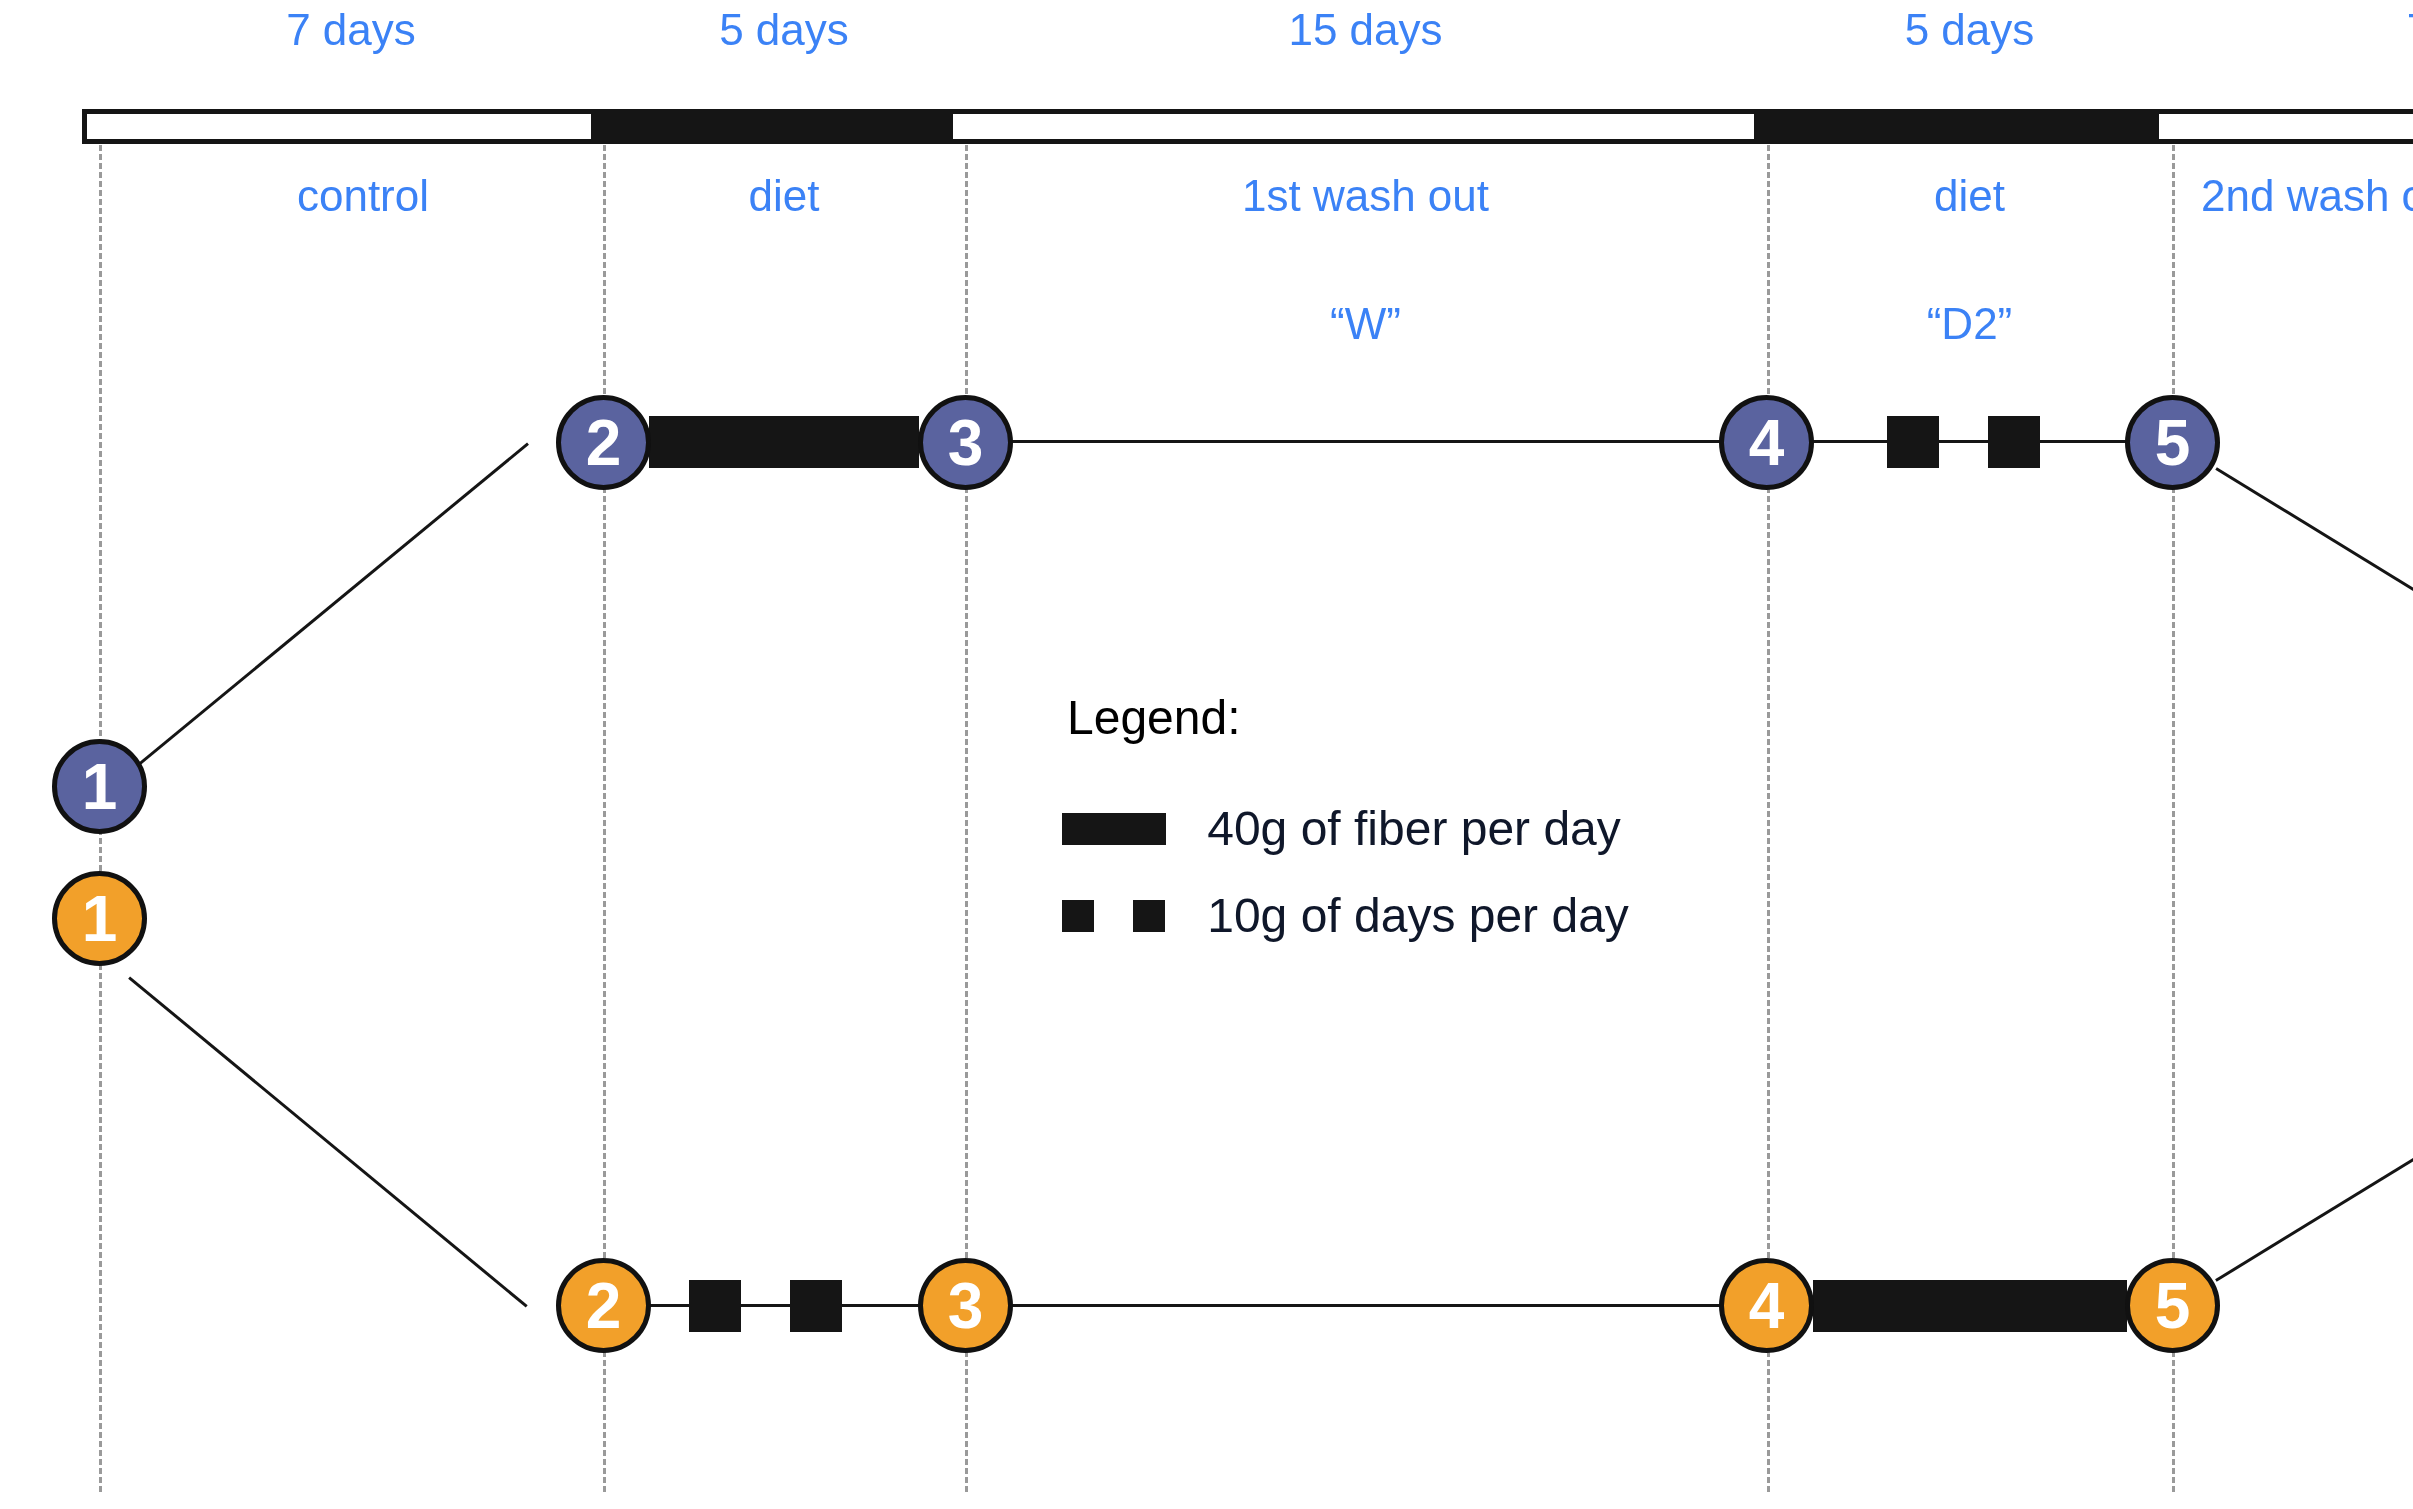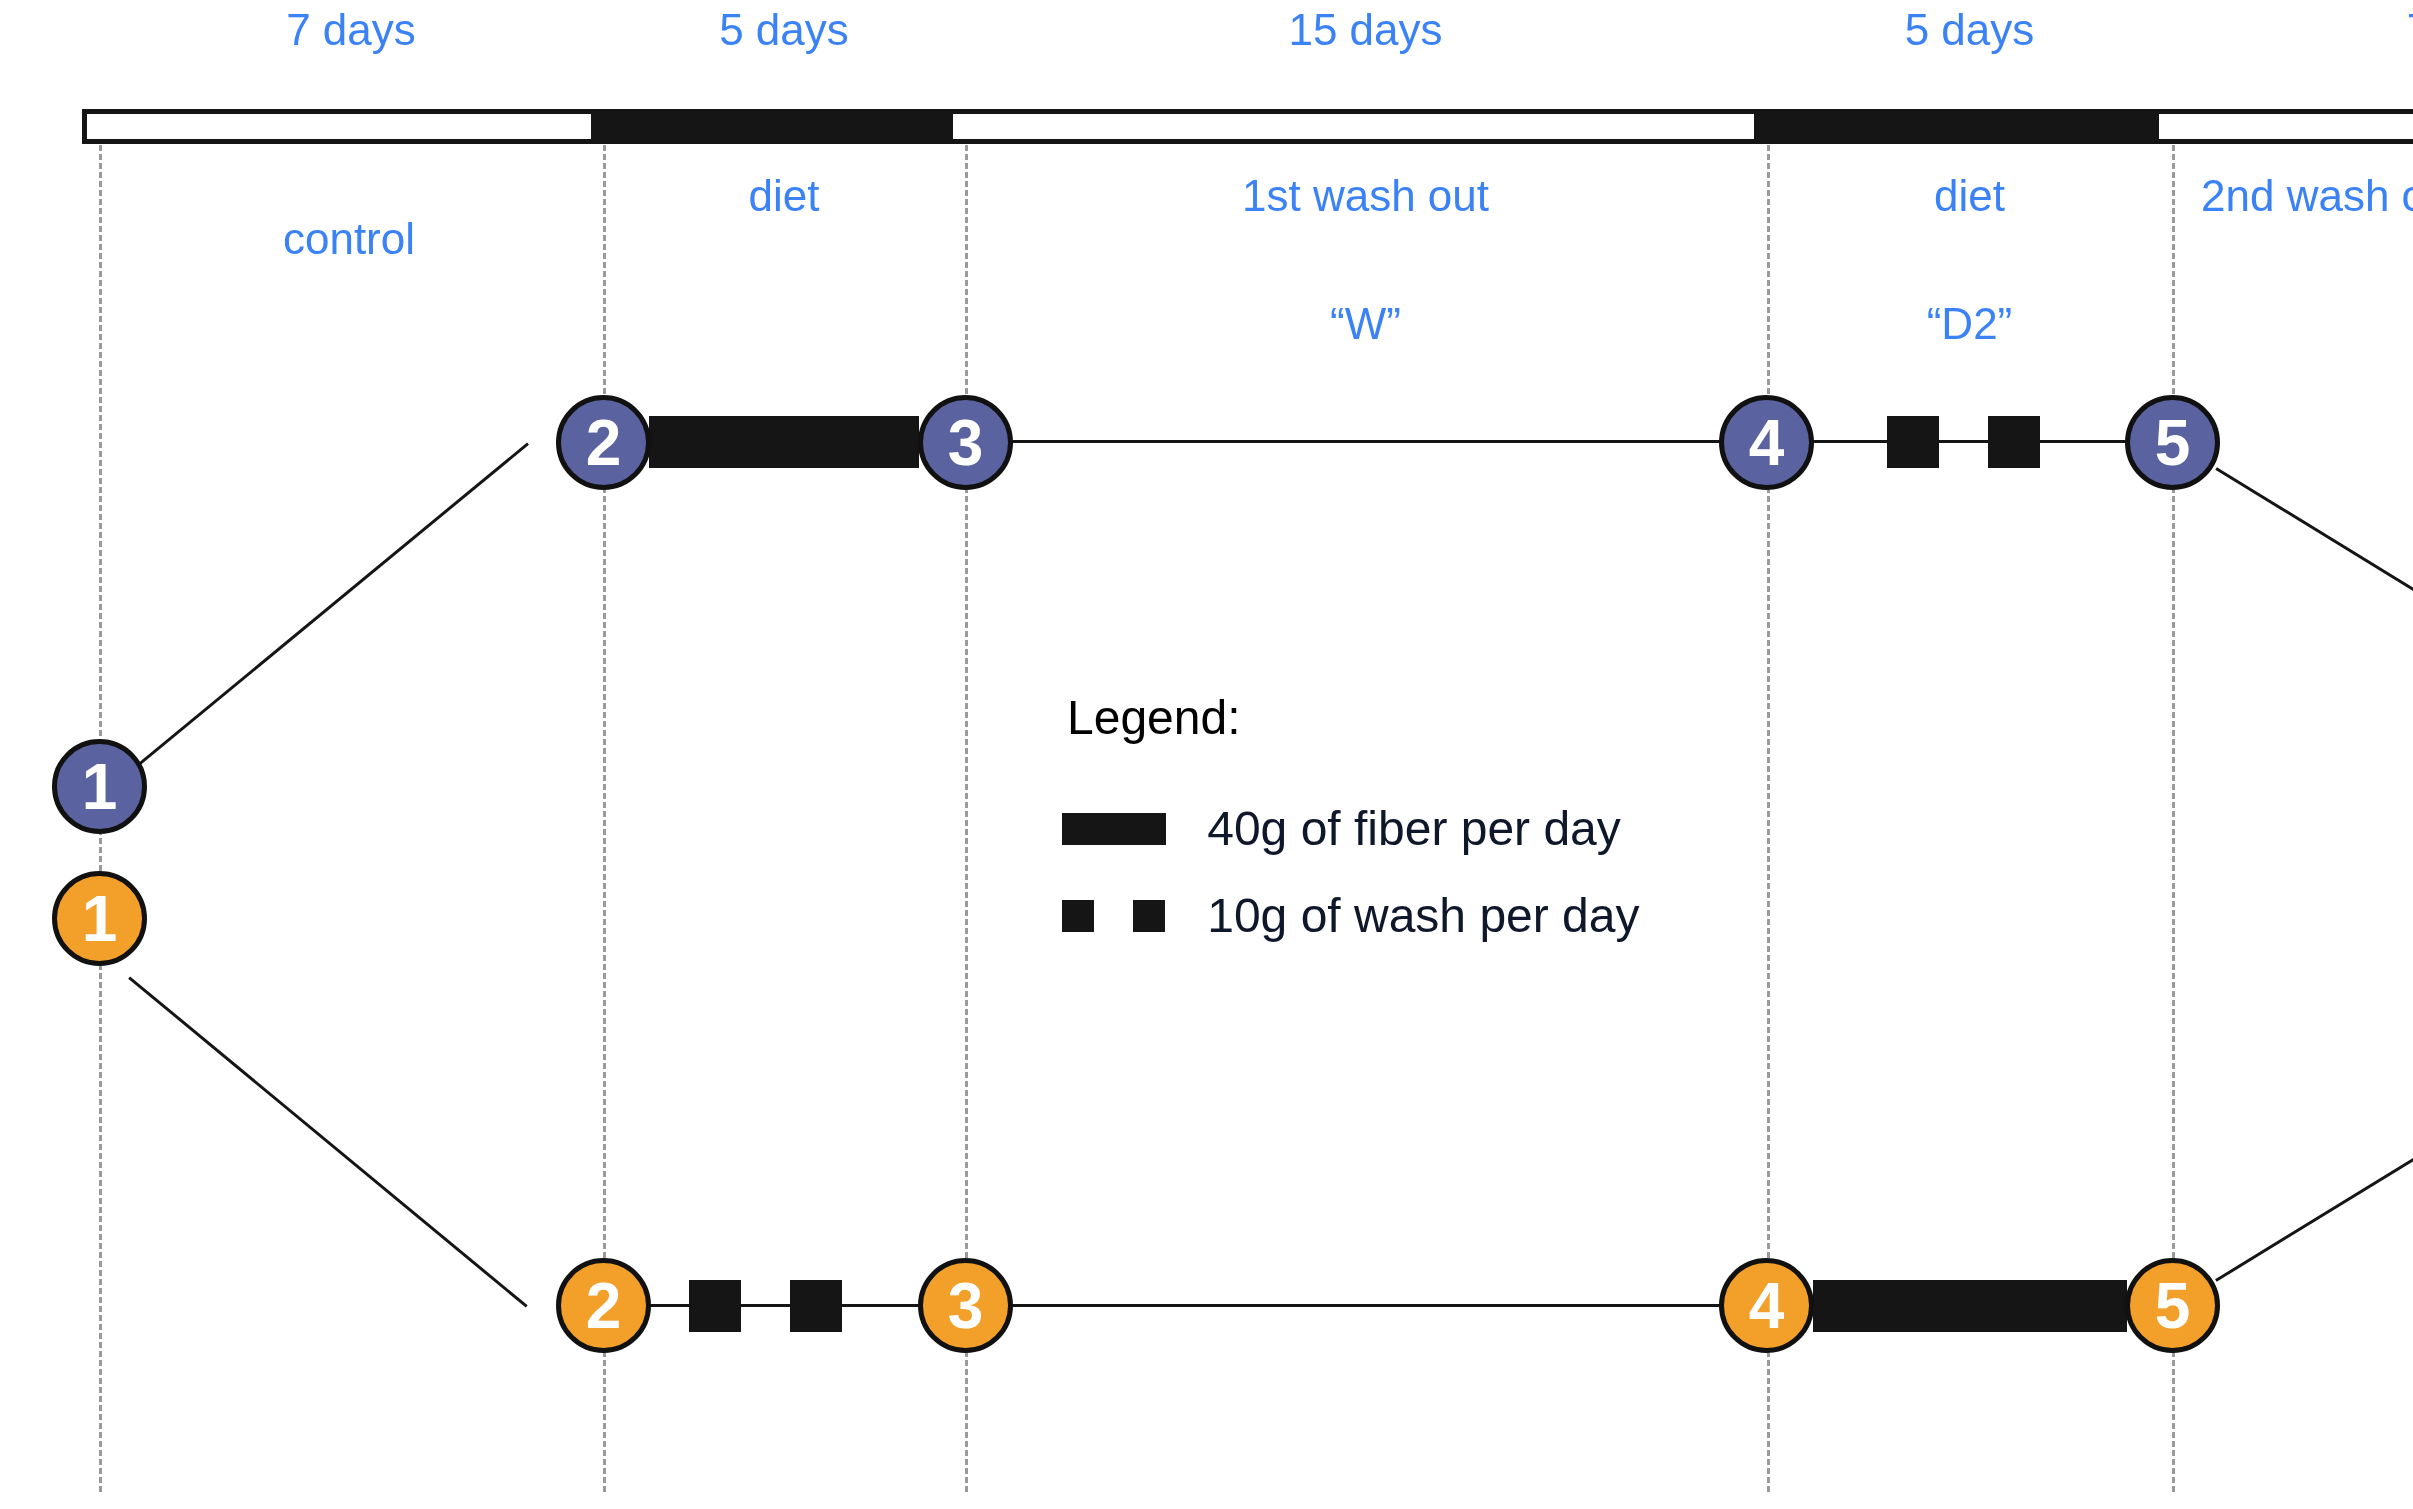--- a/index.html
+++ b/index.html
@@ -64,21 +64,21 @@
   <div class="lbl days-lbl" style="left:2172px; top:4.8px; width:599px;">7 days</div>
 
   <div class="tl-wrap" style="left:82px; top:109px; width:2689px; height:35px; border:5.8px solid #151515;">
     <div class="tl-seg white" style="width:504px;"></div>
     <div class="tl-seg black" style="width:362px;"></div>
     <div class="tl-seg white" style="width:801px;"></div>
     <div class="tl-seg black" style="width:405px;"></div>
     <div class="tl-seg white" style="flex:1 1 auto;"></div>
   </div>
 
-  <div class="lbl phase-lbl" style="left:97px;  top:171px; width:504px;margin-top:43px;">control</div>
+  <div class="lbl phase-lbl" style="left:111px;  top:171px; width:504px;">control</div>
   <div class="lbl phase-lbl" style="left:603px; top:171px; width:362px;">diet</div>
   <div class="lbl phase-lbl" style="left:965px; top:171px; width:801px;">1st wash out</div>
   <div class="lbl phase-lbl" style="left:1767px; top:171px; width:405px;">diet</div>
   <div class="lbl phase-lbl" style="left:2201px; top:171px; width:599px; text-align:left;">2nd wash out</div>
 
   <div class="lbl code-lbl" style="left:965px; top:299px; width:801px;">“W”</div>
   <div class="lbl code-lbl" style="left:1767px; top:299px; width:405px;text-align:center;">“D2”</div>
 
   <div class="diag" style="left:140px; top:762px; width:503px; transform:rotate(-39.5deg);"></div>
 
@@ -143,18 +143,18 @@
     <div class="legend-row" style="left:-4.8px; top:111px;">
       <span class="legend-swatch-solid"></span>
       <span class="legend-text">40g of fiber per day</span>
     </div>
 
     <div class="legend-row" style="left:-4.8px; top:198px;">
       <span class="legend-swatch-dotted">
         <i style="left:0;"></i>
           <i style="left:71px;"></i>
       </span>
-      <span class="legend-text">10g of wash per day</span>
+      <span class="legend-text">10g of days per day</span>
     </div>
   </div>
 
 </div>
 
 
 </body></html>

